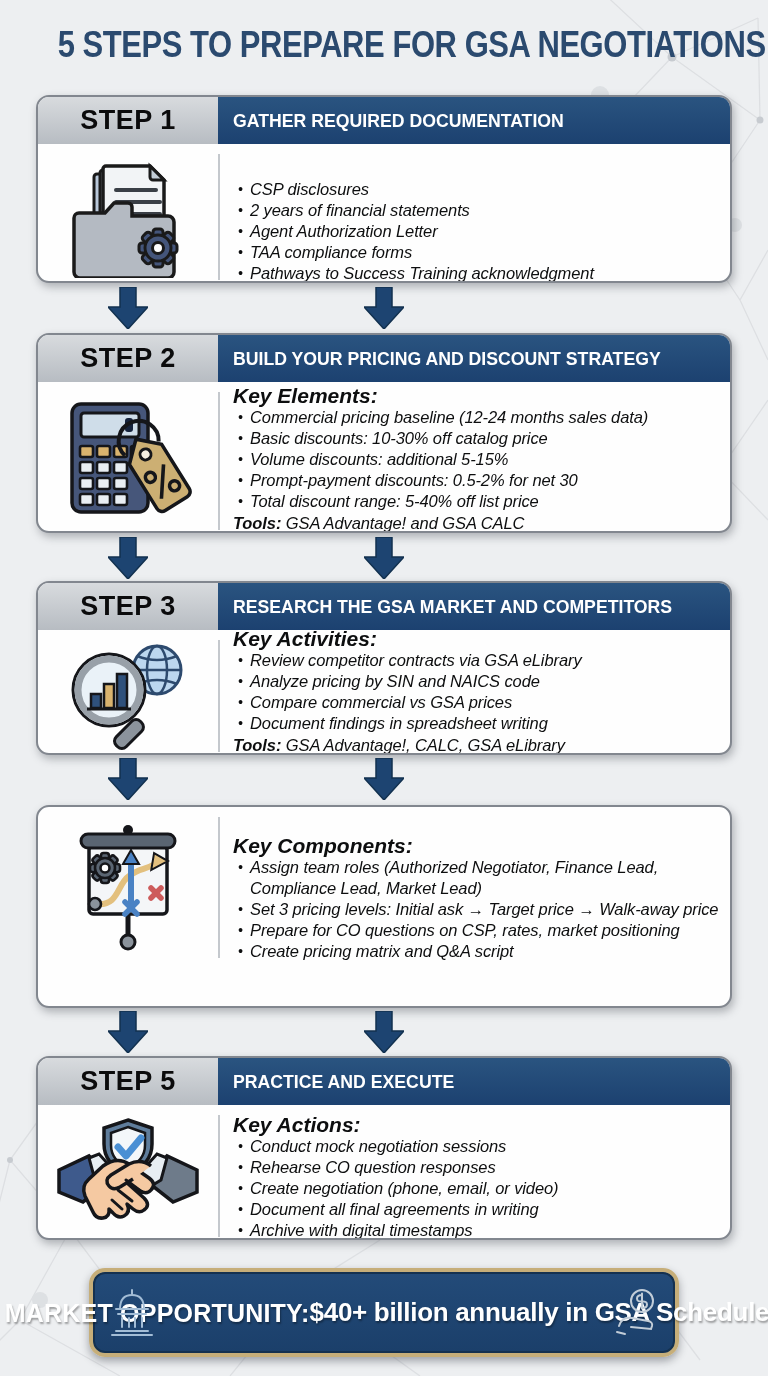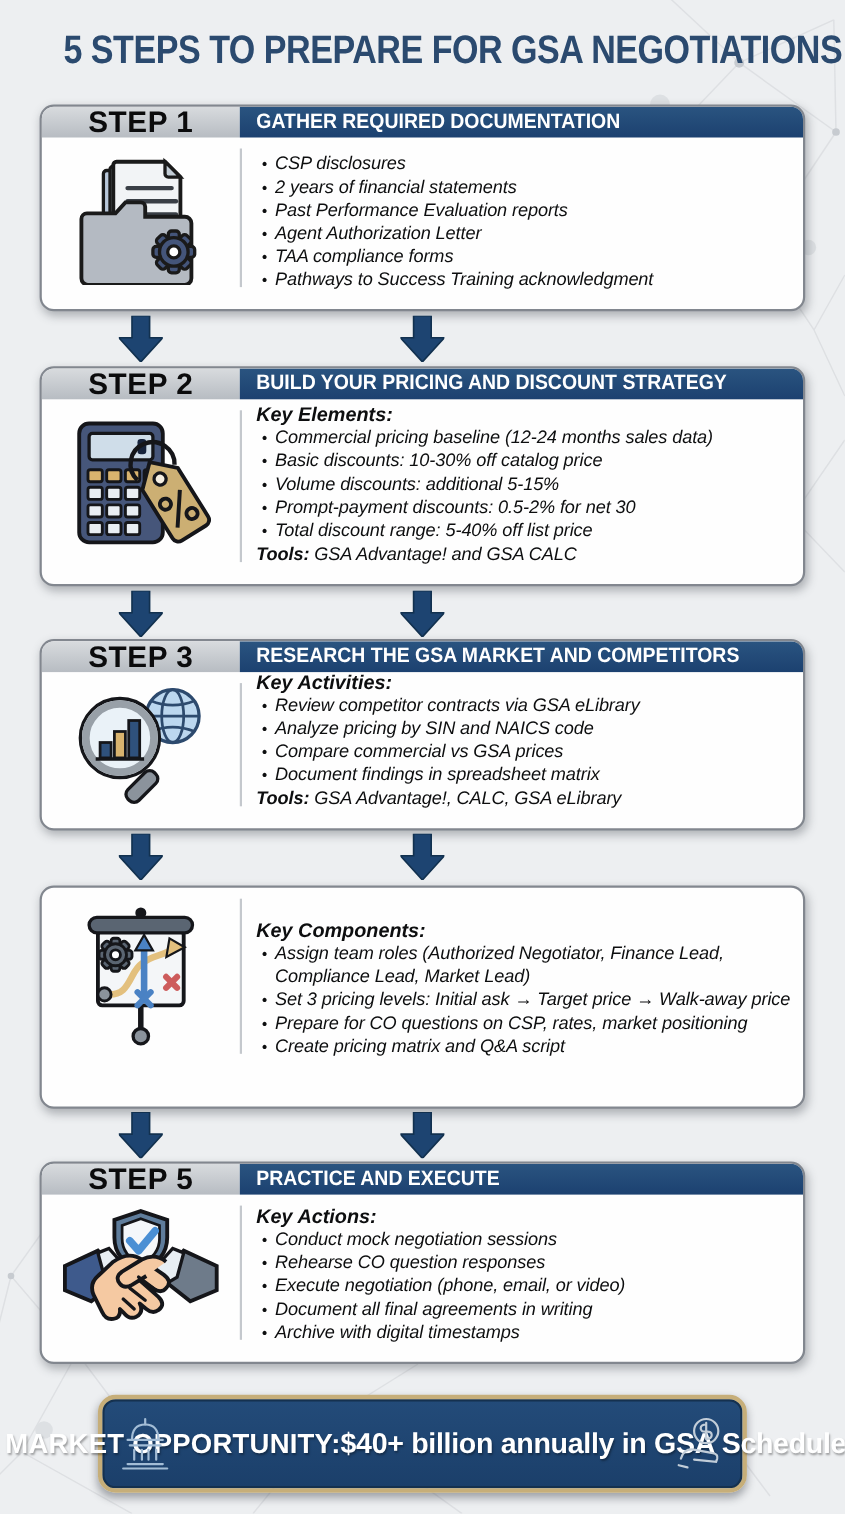--- a/index.html
+++ b/index.html
@@ -21,21 +21,21 @@
     border:2px solid #82878f;border-radius:13px;overflow:hidden;
     box-shadow:2px 4px 9px rgba(55,60,70,.35);
     box-sizing:border-box;
   }
   .card-1{top:95px;height:188px;}
   .card-2{top:333px;height:200px;}
   .card-3{top:581px;height:174px;}
   .card-4{top:805px;height:203px;}
   .card-5{top:1056px;height:184px;}
 
-  .card-header{display:flex;height:28px;}
+  .card-header{display:flex;height:47px;}
   .step-label{
     width:180px;flex:0 0 180px;
     background:linear-gradient(#d8dbde,#b7bcc2);
     color:#0b0b0c;font-weight:bold;font-size:27px;letter-spacing:.5px;
     display:flex;align-items:center;justify-content:center;
   }
   .step-title-bar{
     flex:1;background:linear-gradient(#2a5480,#1c4170);
     color:#ffffff;display:flex;align-items:center;padding-left:15px;
     font-weight:bold;font-size:19px;white-space:nowrap;
@@ -43,21 +43,21 @@
   .step-title-bar .squeeze{display:inline-block;transform:scaleX(.93);transform-origin:left;letter-spacing:0;}
 
   .card-body{display:flex;height:calc(100% - 38px);}
   .icon-col{width:180px;flex:0 0 180px;display:flex;align-items:center;justify-content:center;}
   .v-divider{width:2px;background:#c4c8cd;margin:10px 0;}
   .content{
     flex:1;padding:6px 6px 6px 13px;display:flex;flex-direction:column;justify-content:flex-end;
     color:#0d0e0f;
     font-style:italic;
   }
-  .key-heading{font-weight:bold;font-size:18px;line-height:22px;}
+  .key-heading{font-weight:bold;font-size:21px;line-height:22px;}
   ul.bullets{list-style:none;margin:0;padding:0;}
   ul.bullets li{
     font-size:16.5px;line-height:21px;letter-spacing:-.1px;
     padding-left:17px;position:relative;
   }
   ul.bullets li::before{
     content:"\2022";position:absolute;left:5px;top:0;font-size:14px;color:#0d0e0f;
   }
   .tools-line{font-size:16.5px;line-height:22px;letter-spacing:-.1px;}
   .tools-label{font-weight:bold;}
@@ -144,21 +144,20 @@
           </g>
           <circle cx="0" cy="0" r="5.5" fill="#ffffff" stroke="#1a1a1a" stroke-width="3"></circle>
         </g>
       </svg>
     </div>
     <div class="v-divider"></div>
     <div class="content">
       <ul class="bullets">
           <li>CSP disclosures</li>
           <li>2 years of financial statements</li>
-          <li>Past Performance Evaluation reports</li>
           <li>Agent Authorization Letter</li>
           <li>TAA compliance forms</li>
           <li>Pathways to Success Training acknowledgment</li>
         </ul>
     </div>
   </div>
 </div>
 
 <svg class="flow-arrow ar1 aleft" viewBox="0 0 40 42">
     <polygon points="12,0 28,0 28,20 40,20 20,42 0,20 12,20" fill="#1d4471" stroke="#12314f" stroke-width="1.5"></polygon>
@@ -258,21 +257,21 @@
         <line x1="24" y1="73" x2="68" y2="73" stroke="#15161a" stroke-width="3"></line>
       </svg>
     </div>
     <div class="v-divider"></div>
     <div class="content">
       <div class="key-heading">Key Activities:</div>
       <ul class="bullets">
           <li>Review competitor contracts via GSA eLibrary</li>
           <li>Analyze pricing by SIN and NAICS code</li>
           <li>Compare commercial vs GSA prices</li>
-          <li>Document findings in spreadsheet matrix</li>
+          <li>Document findings in spreadsheet writing</li>
         </ul>
       <div class="tools-line"><span class="tools-label">Tools:</span><span> GSA Advantage!, CALC, GSA eLibrary</span></div>
     </div>
   </div>
 </div>
 
 <svg class="flow-arrow ar3 aleft" viewBox="0 0 40 42">
     <polygon points="12,0 28,0 28,20 40,20 20,42 0,20 12,20" fill="#1d4471" stroke="#12314f" stroke-width="1.5"></polygon>
   </svg>
 <svg class="flow-arrow ar3 aright" viewBox="0 0 40 42">
@@ -358,21 +357,21 @@
           <path d="M57,86 l10,9"></path>
         </g>
       </svg>
     </div>
     <div class="v-divider"></div>
     <div class="content">
       <div class="key-heading">Key Actions:</div>
       <ul class="bullets">
           <li>Conduct mock negotiation sessions</li>
           <li>Rehearse CO question responses</li>
-          <li>Execute negotiation (phone, email, or video)</li>
+          <li>Create negotiation (phone, email, or video)</li>
           <li>Document all final agreements in writing</li>
           <li>Archive with digital timestamps</li>
         </ul>
     </div>
   </div>
 </div>
 
 <div class="banner">
   <svg class="banner-icon left" width="50" height="52" viewBox="0 0 50 52">
     <g stroke="#a3bdd6" stroke-width="2" fill="none" stroke-linecap="round">

